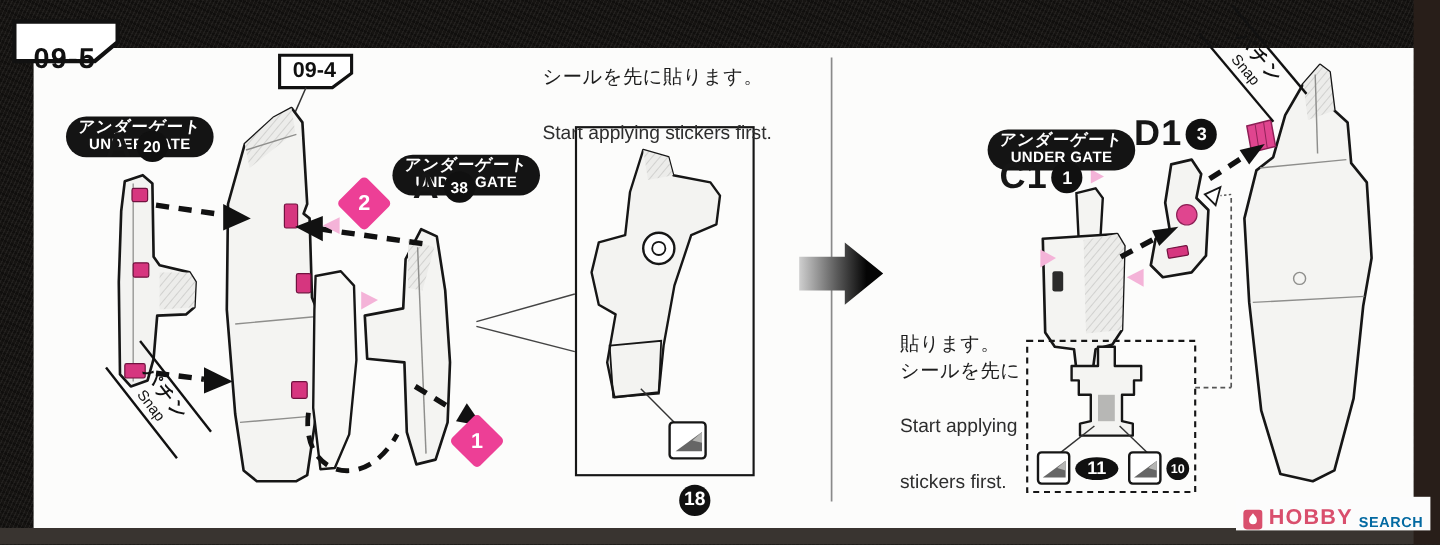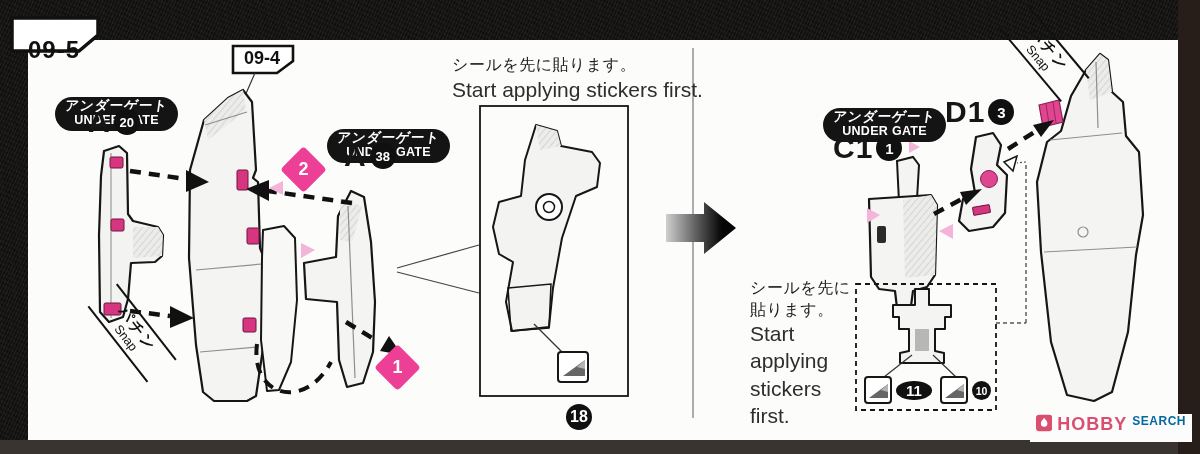--- a/index.html
+++ b/index.html
@@ -27,27 +27,27 @@
   .plab{position:absolute;display:flex;align-items:center;gap:3px;color:#161616;font-weight:bold;}
   .plab .ltr{font-size:30px;letter-spacing:1px;}
   .circ{background:#101010;color:#fff;border-radius:50%;display:flex;align-items:center;
         justify-content:center;font-weight:bold;}
   .circ.abs{position:absolute;}
   .dia{position:absolute;width:33px;height:33px;background:#ed3f96;transform:rotate(45deg);border-radius:4px;}
   .dia span{transform:rotate(-45deg);color:#fff;font-weight:bold;font-size:18px;width:100%;height:100%;
         display:flex;align-items:center;justify-content:center;}
   .note{position:absolute;color:#1d1d1d;}
   .note .jp{font-size:16px;letter-spacing:.5px;line-height:1.35;}
-  .note .en{font-size:21px;color:#2e2e2e;line-height:1.3;}
+  .note .en{font-size:16px;color:#2e2e2e;line-height:1.3;margin-top:26px;}
   .snapbox{position:absolute;border-top:2px solid #111;border-bottom:2px solid #111;
         padding:2px 5px;text-align:center;color:#111;}
   .snapbox .jp{font-size:15px;font-weight:bold;letter-spacing:2px;line-height:1.1;}
   .snapbox .en{font-size:12.5px;line-height:1.1;}
   .wm{position:absolute;left:1030px;top:414px;width:162px;height:28px;background:#fcfcfc;
-      display:flex;align-items:flex-start;gap:5px;padding:0 6px;box-sizing:border-box;}
+      display:flex;align-items:flex-end;gap:5px;padding:0 6px;box-sizing:border-box;}
   .wm .hobby{color:#d94f6d;font-weight:bold;font-size:18px;letter-spacing:1px;}
   .wm .search{color:#0369a1;font-weight:bold;font-size:12px;letter-spacing:.5px;}
 </style>
 </head>
 <body>
 
 <div class="stage">
 
   <div class="f-bottom"></div>
   <div class="f-right"></div>
@@ -241,22 +241,22 @@
   <div class="snapbox" style="left:996px;top:34px;width:86px;transform:rotate(50deg);">
     <div class="jp">パチン</div>
     <div class="en">Snap</div>
   </div>
 
   <div class="note" style="left:452px;top:54px;">
     <div class="jp">シールを先に貼ります。</div>
     <div class="en">Start applying stickers first.</div>
   </div>
   <div class="note" style="left:750px;top:277px;width:108px;">
+    <div class="jp">貼ります。</div>
     <div class="jp">シールを先に</div>
-    <div class="jp">貼ります。</div>
     <div class="en">Start applying</div>
     <div class="en">stickers first.</div>
   </div>
 
   <div class="circ abs" style="left:566px;top:356px;width:26px;height:26px;font-size:16px;margin-top:48px;">18</div>
   <div class="circ abs" style="left:896px;top:381px;width:36px;height:19px;font-size:15px;">11</div>
   <div class="circ abs" style="left:972px;top:381px;width:19px;height:19px;font-size:10.5px;">10</div>
 
   <div class="wm">
     <svg width="18" height="18" viewBox="0 0 18 18">

